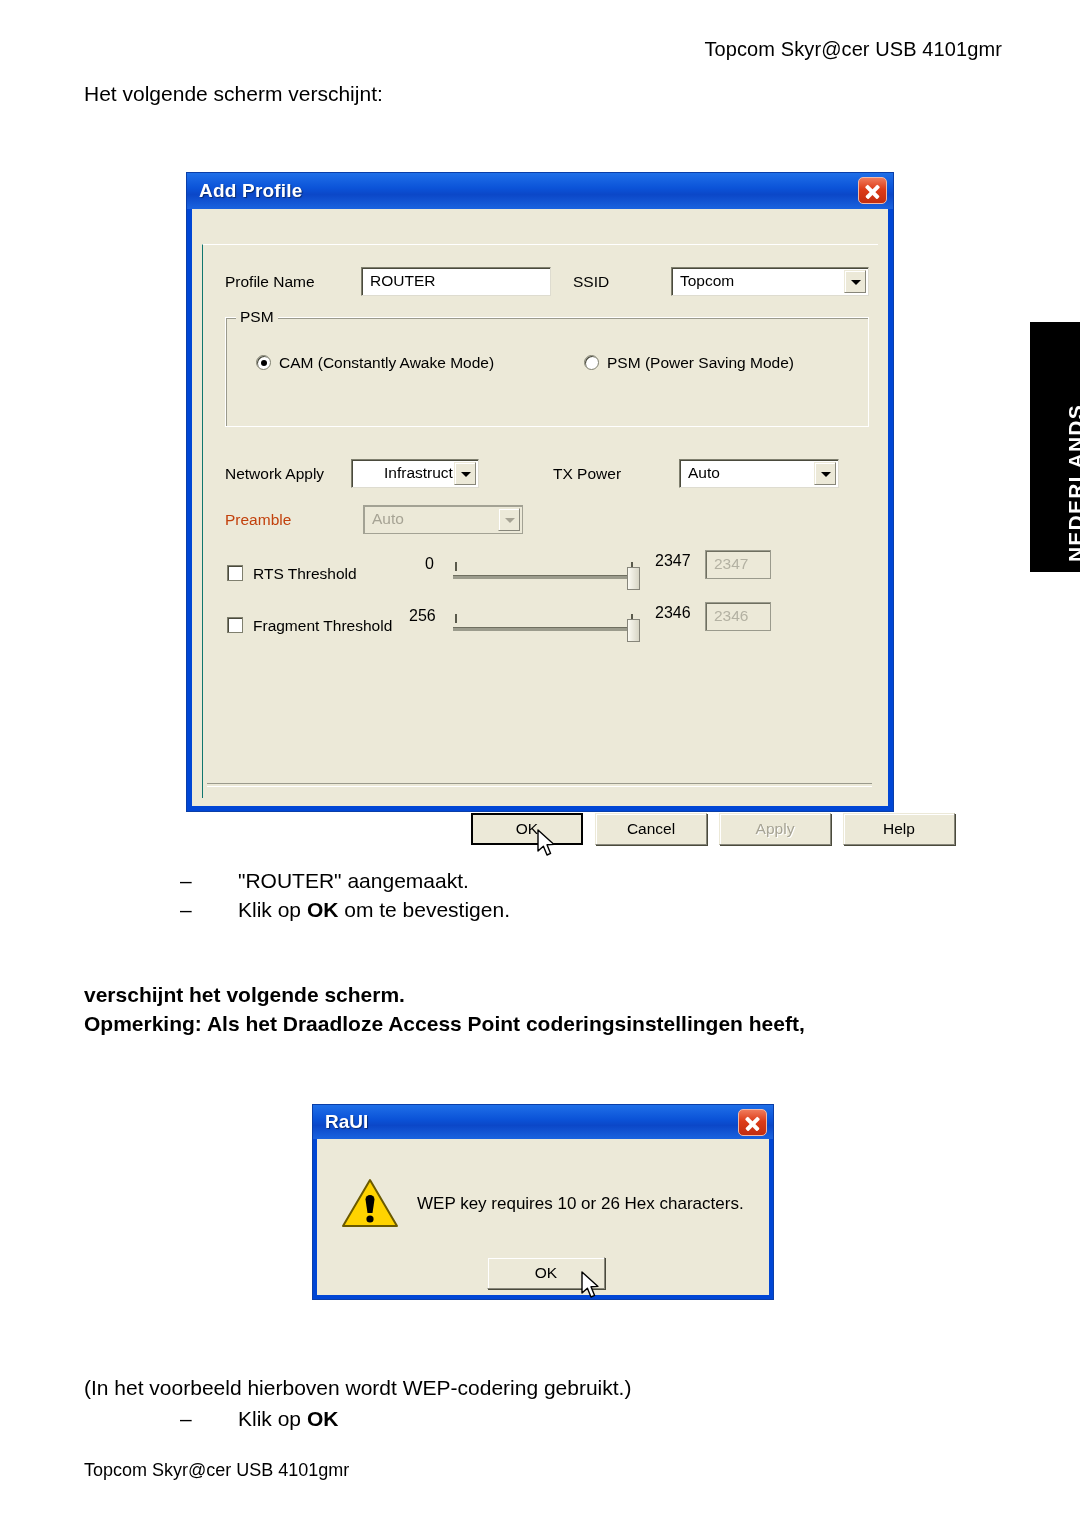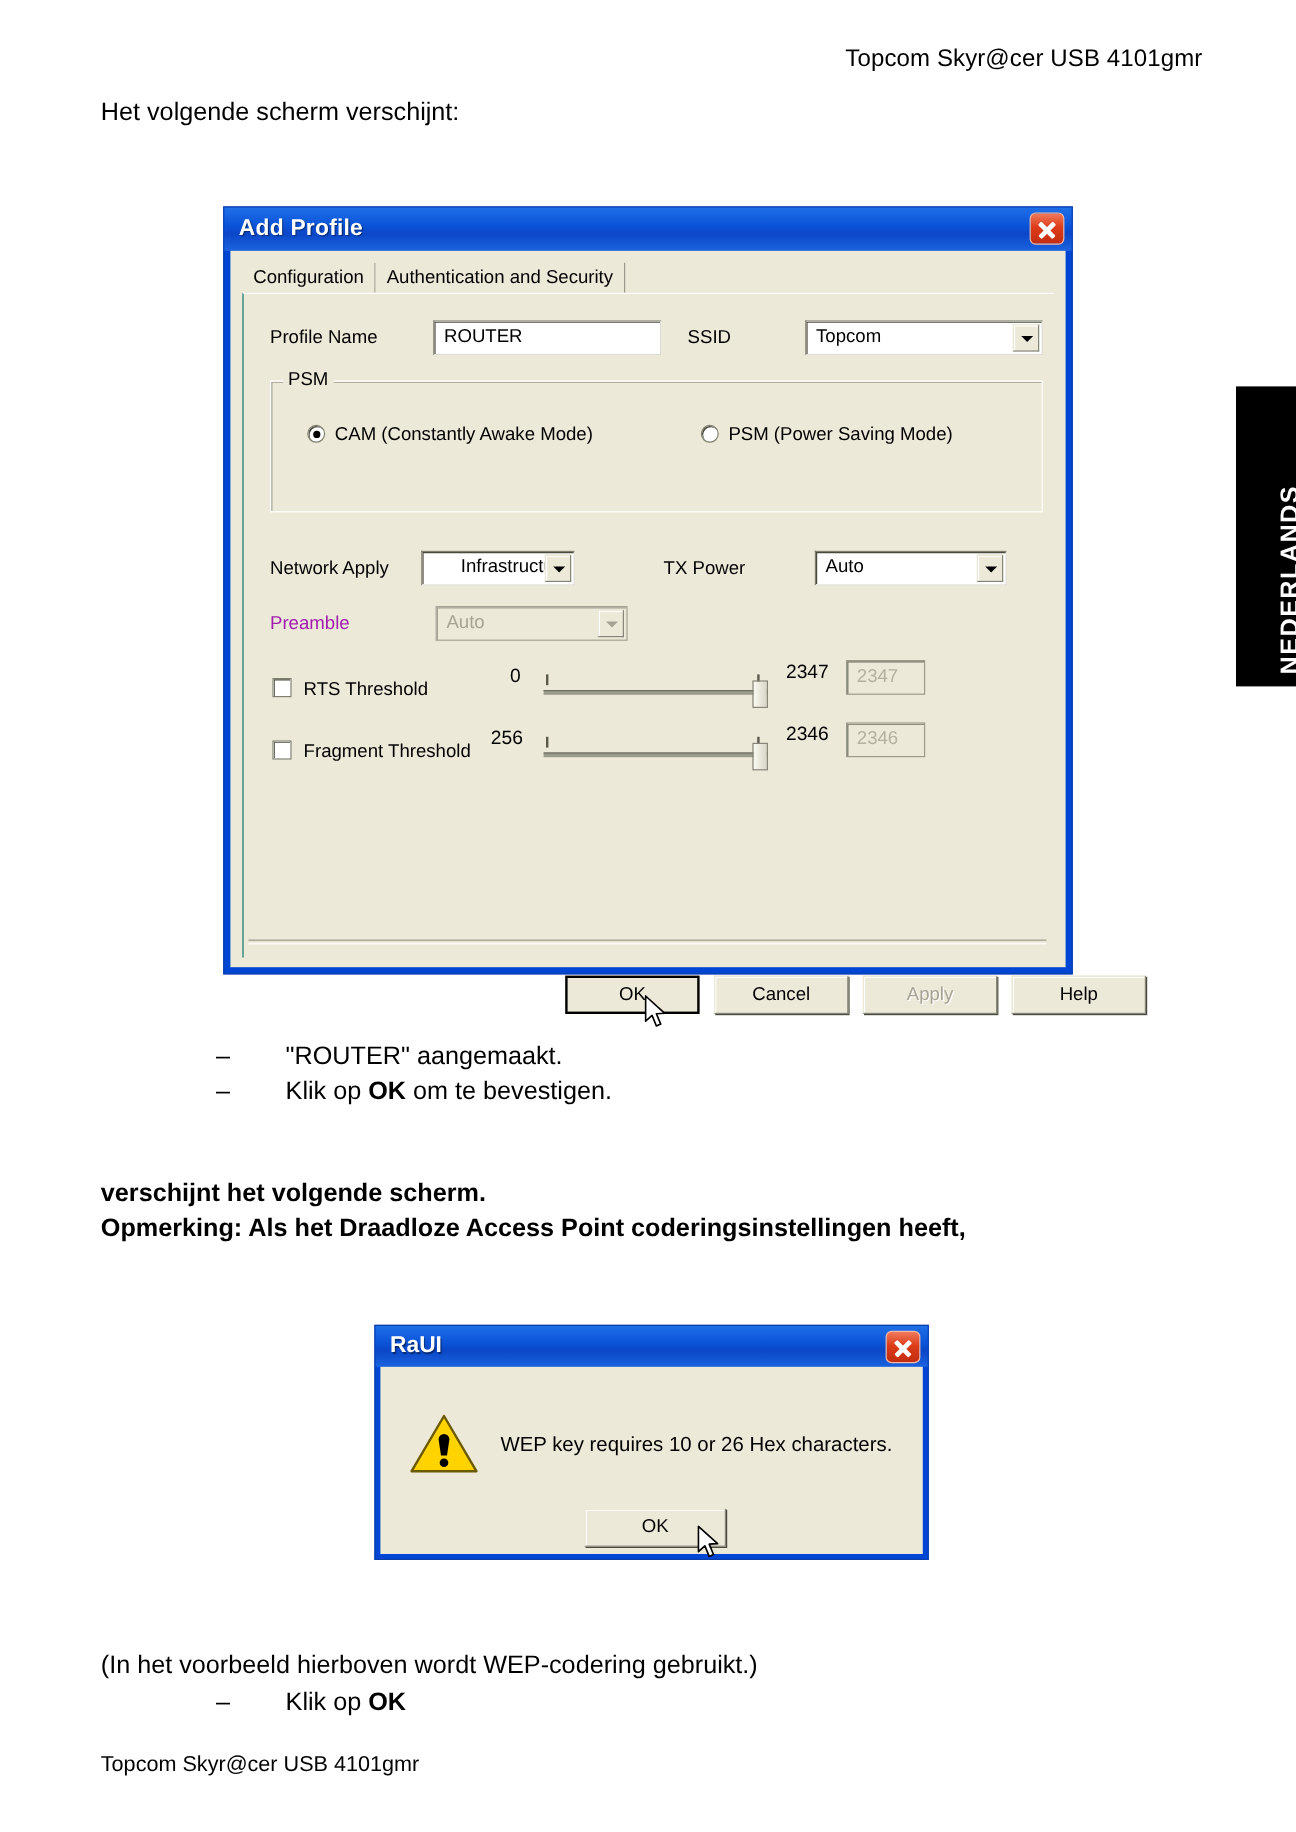--- a/index.html
+++ b/index.html
@@ -103,21 +103,21 @@
     position: absolute;
     left: 10px; right: 10px; top: 35px; bottom: 8px;
     background: #ece9d8;
     border-left: 1px solid #0f766e;
     border-top: 1px solid #fff;
     box-sizing: border-box;
   }
 
   .row { position: absolute; }
   .lbl { font-size: 15.5px; }
-  .lbl.dim { color: #a21caf; text-align: center; }
+  .lbl.dim { color: #c2410c; text-align: center; }
 
   .field {
     background: #fff;
     border: 1px solid #7f7f6e;
     border-right-color: #dedcd0;
     border-bottom-color: #dedcd0;
     box-shadow: inset 1px 1px 0 #4a4a3c;
     box-sizing: border-box;
     font-size: 15.5px;
     padding: 4px 6px 3px 8px;
@@ -314,23 +314,20 @@
 
 <div class="win">
 
   <div class="win-title">
     <div class="t">Add Profile</div>
     <div class="btn-close"></div>
   </div>
 
   <div class="win-body">
 
-    <div class="tabstrip">
-      <div class="tab active">Configuration</div><div class="tab">Authentication and Security</div>
-    </div>
 
     <div class="tabpanel">
 
       <div class="row" style="left:22px; top:28px;">
         <span class="lbl">Profile Name</span>
       </div>
       <div class="field" style="position:absolute; left:158px; top:22px; width:190px;">ROUTER</div>
       <div class="row" style="left:370px; top:28px;">
         <span class="lbl">SSID</span>
       </div>

